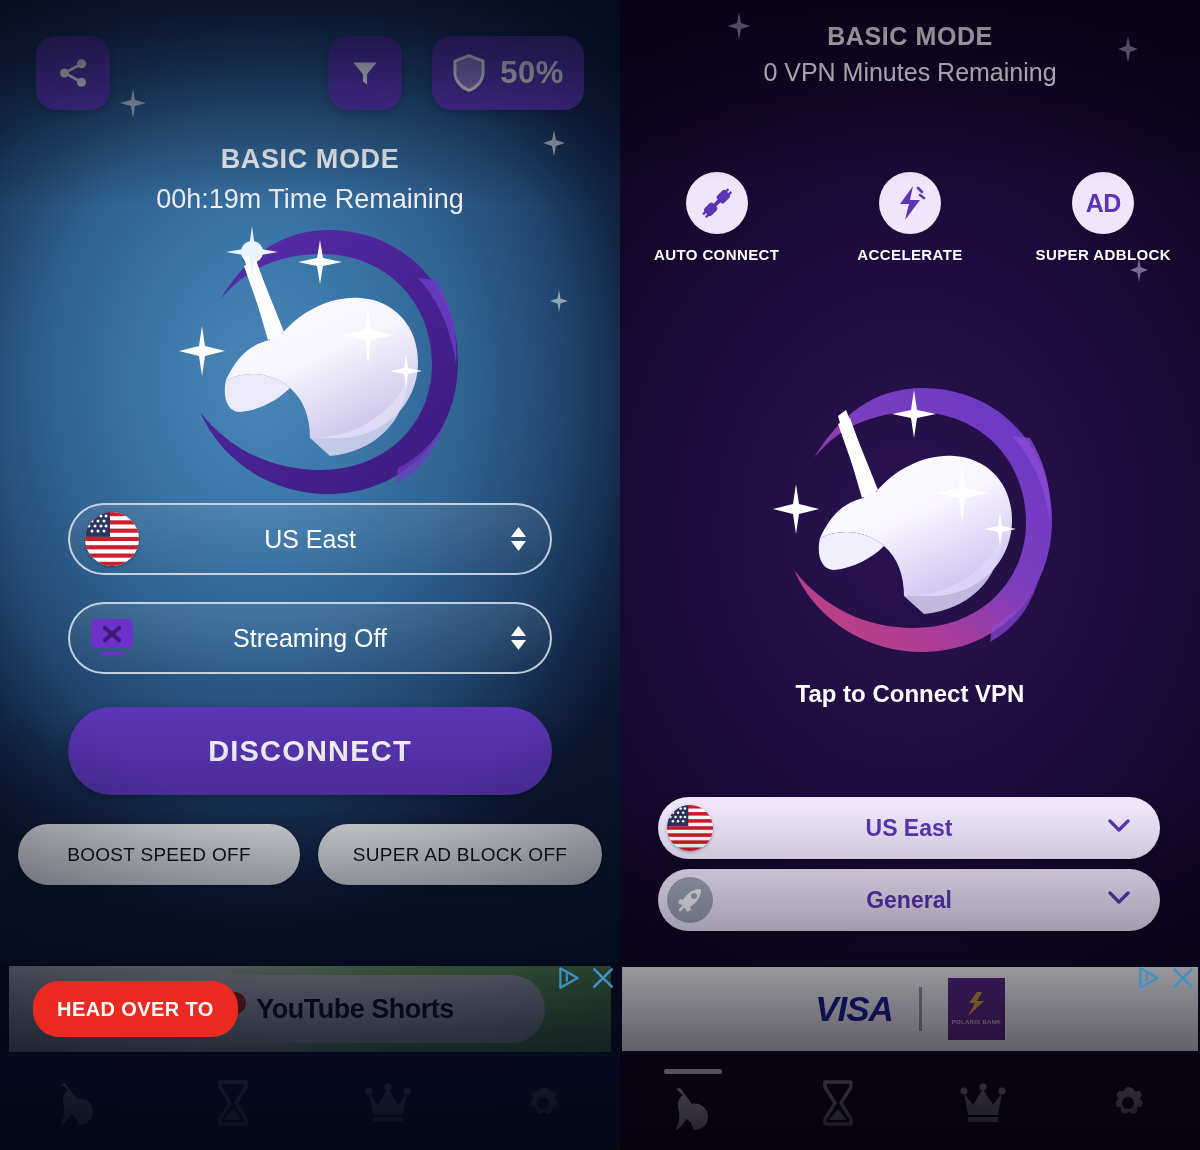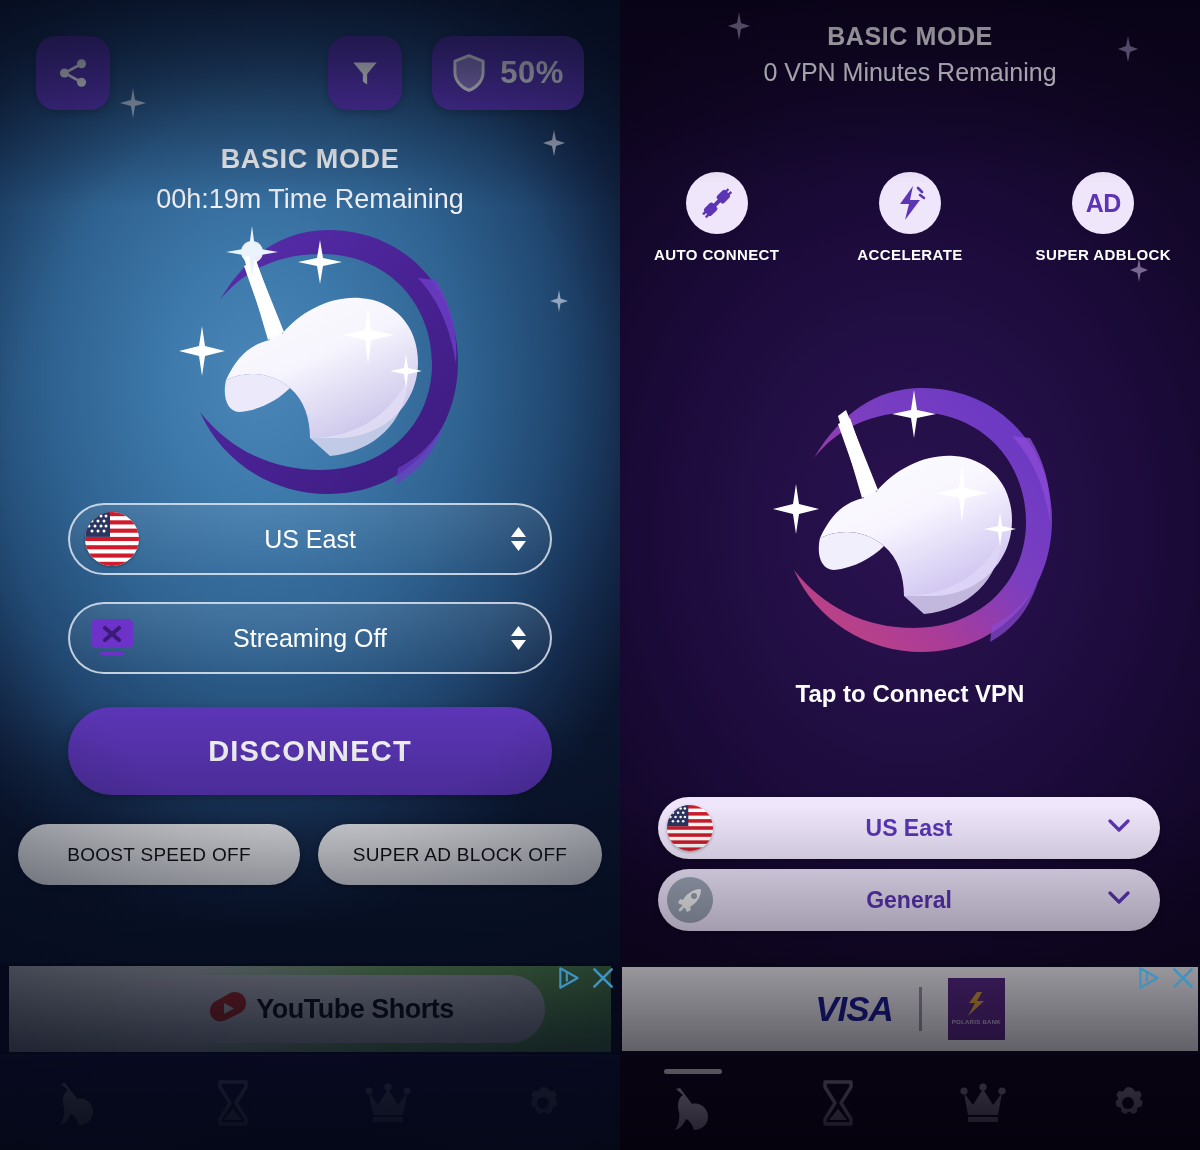--- a/index.html
+++ b/index.html
@@ -328,20 +328,21 @@
 
     <div class="ad ad-left">
       <div class="inner">
         <div class="shortcap">
           <svg width="40" height="36" viewBox="0 0 40 36">
             <path d="M22 2 C30 -1 38 4 38 12 C38 17 35 21 30 23 L18 29 C10 33 2 28 2 20 C2 15 5 11 10 9 Z" fill="#ef3124"></path>
             <path d="M16 12 L26 17.5 L16 23 Z" fill="#ffffff"></path>
           </svg>
           <span class="ytlabel">YouTube Shorts</span>
         </div>
+        <div class="headover">HEAD OVER TO</div>
       </div>
       <div class="adctl">
         <svg width="26" height="26" viewBox="0 0 24 24">
           <path d="M4 3 L20 12 L4 21 Z" fill="none" stroke="#3f93c4" stroke-width="2" stroke-linejoin="round"></path>
           <path d="M10 9.5 v5 M10 7 v1.2" stroke="#3f93c4" stroke-width="2" stroke-linecap="round"></path>
         </svg>
         <svg width="26" height="26" viewBox="0 0 24 24">
           <path d="M4 4 L20 20 M20 4 L4 20" stroke="#3f93c4" stroke-width="2.4" stroke-linecap="round"></path>
         </svg>
       </div>

